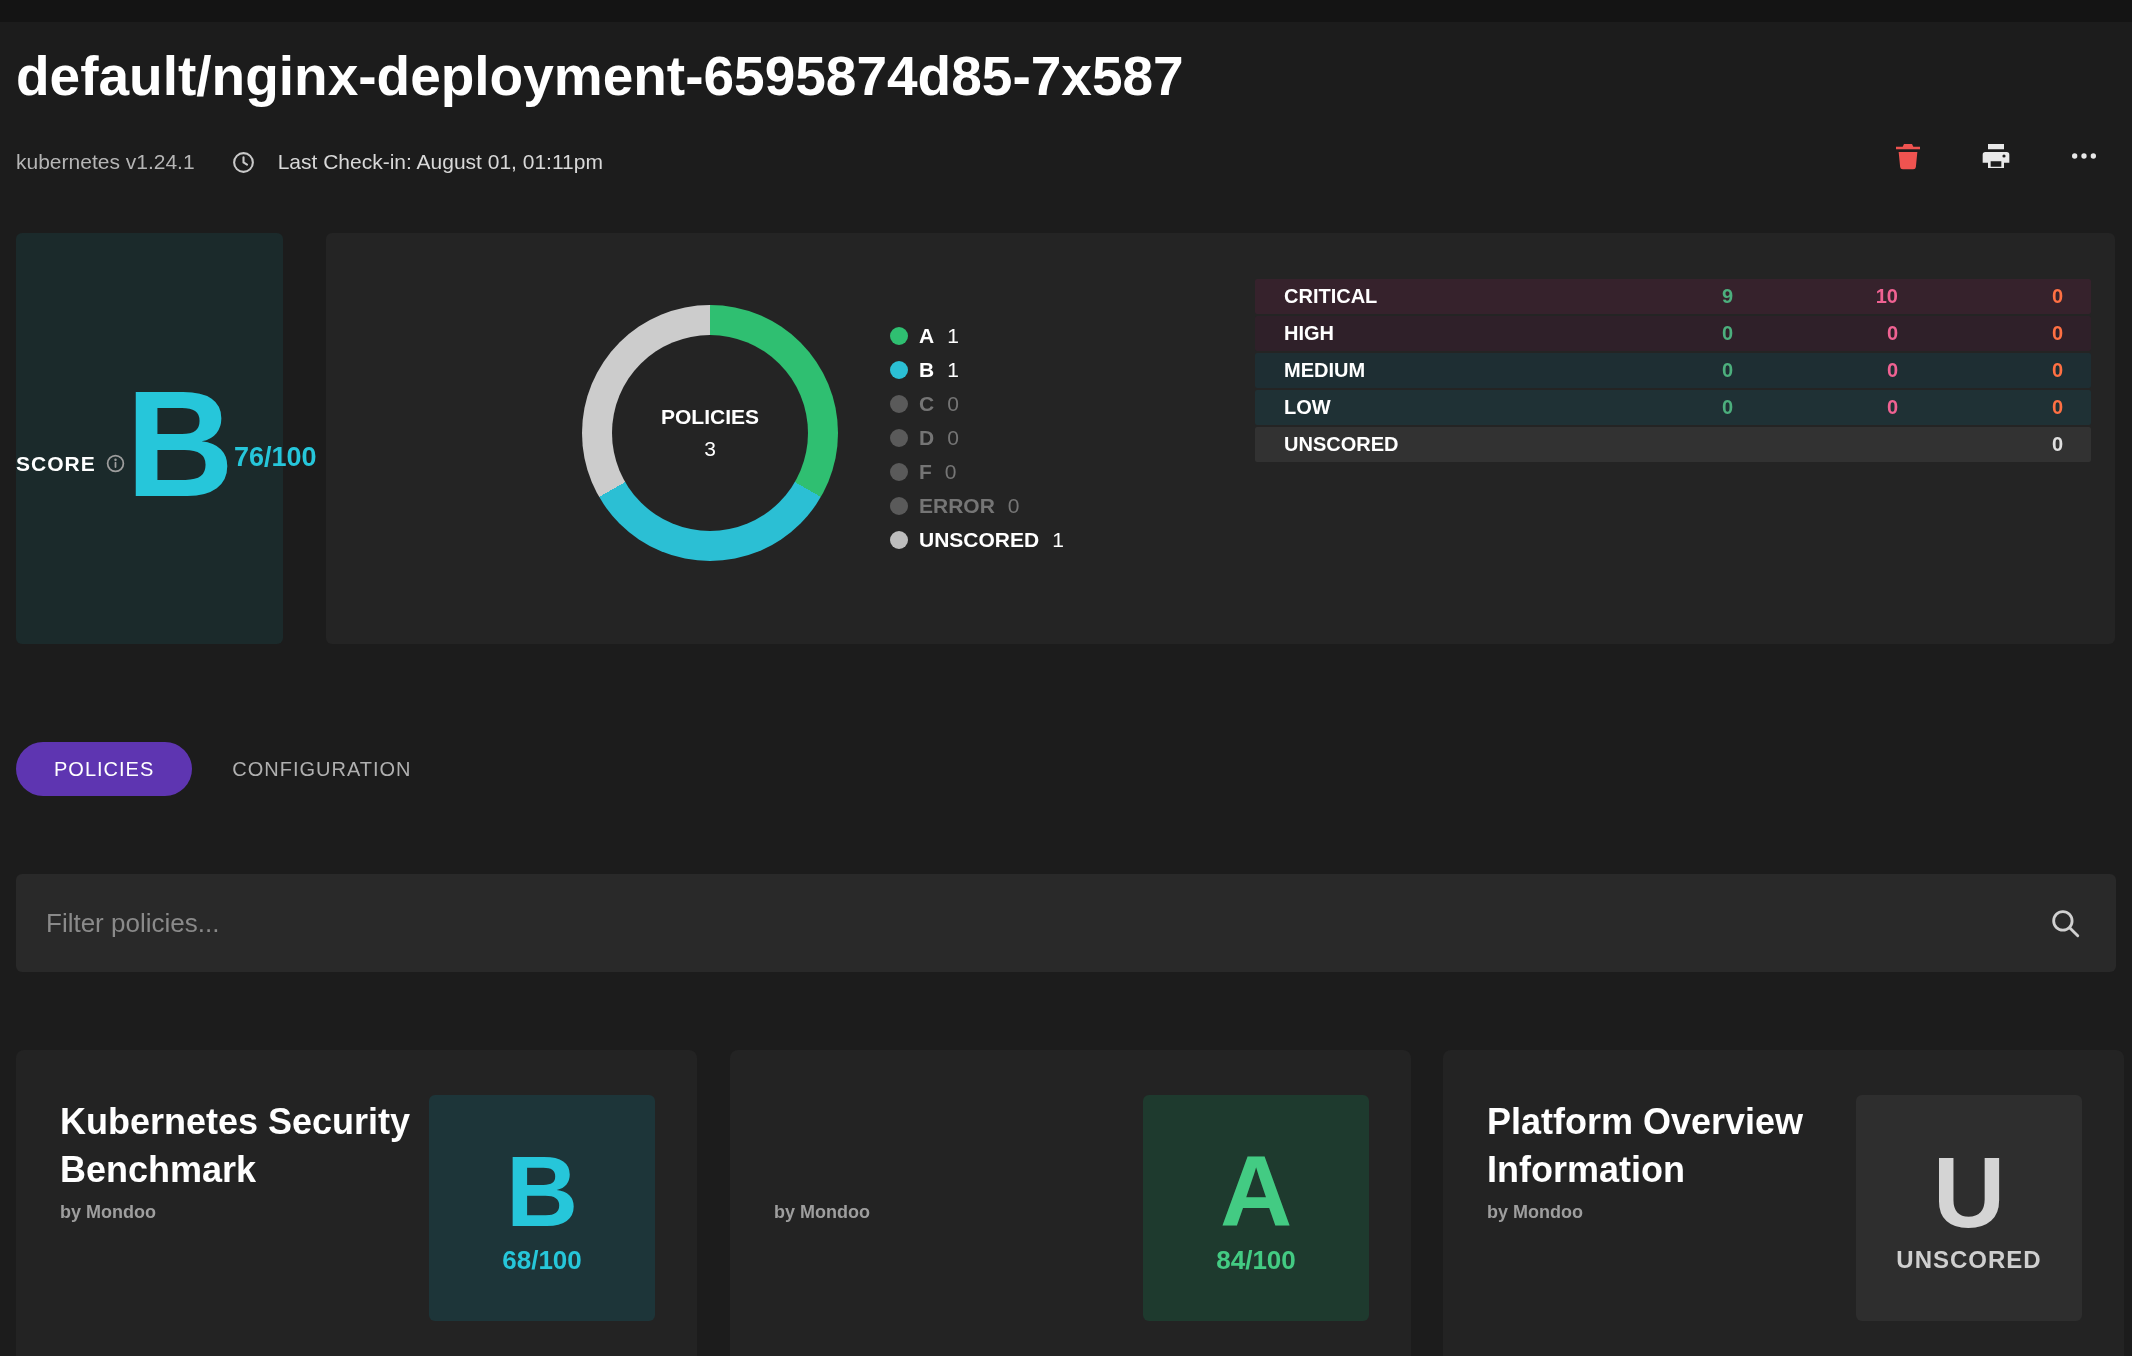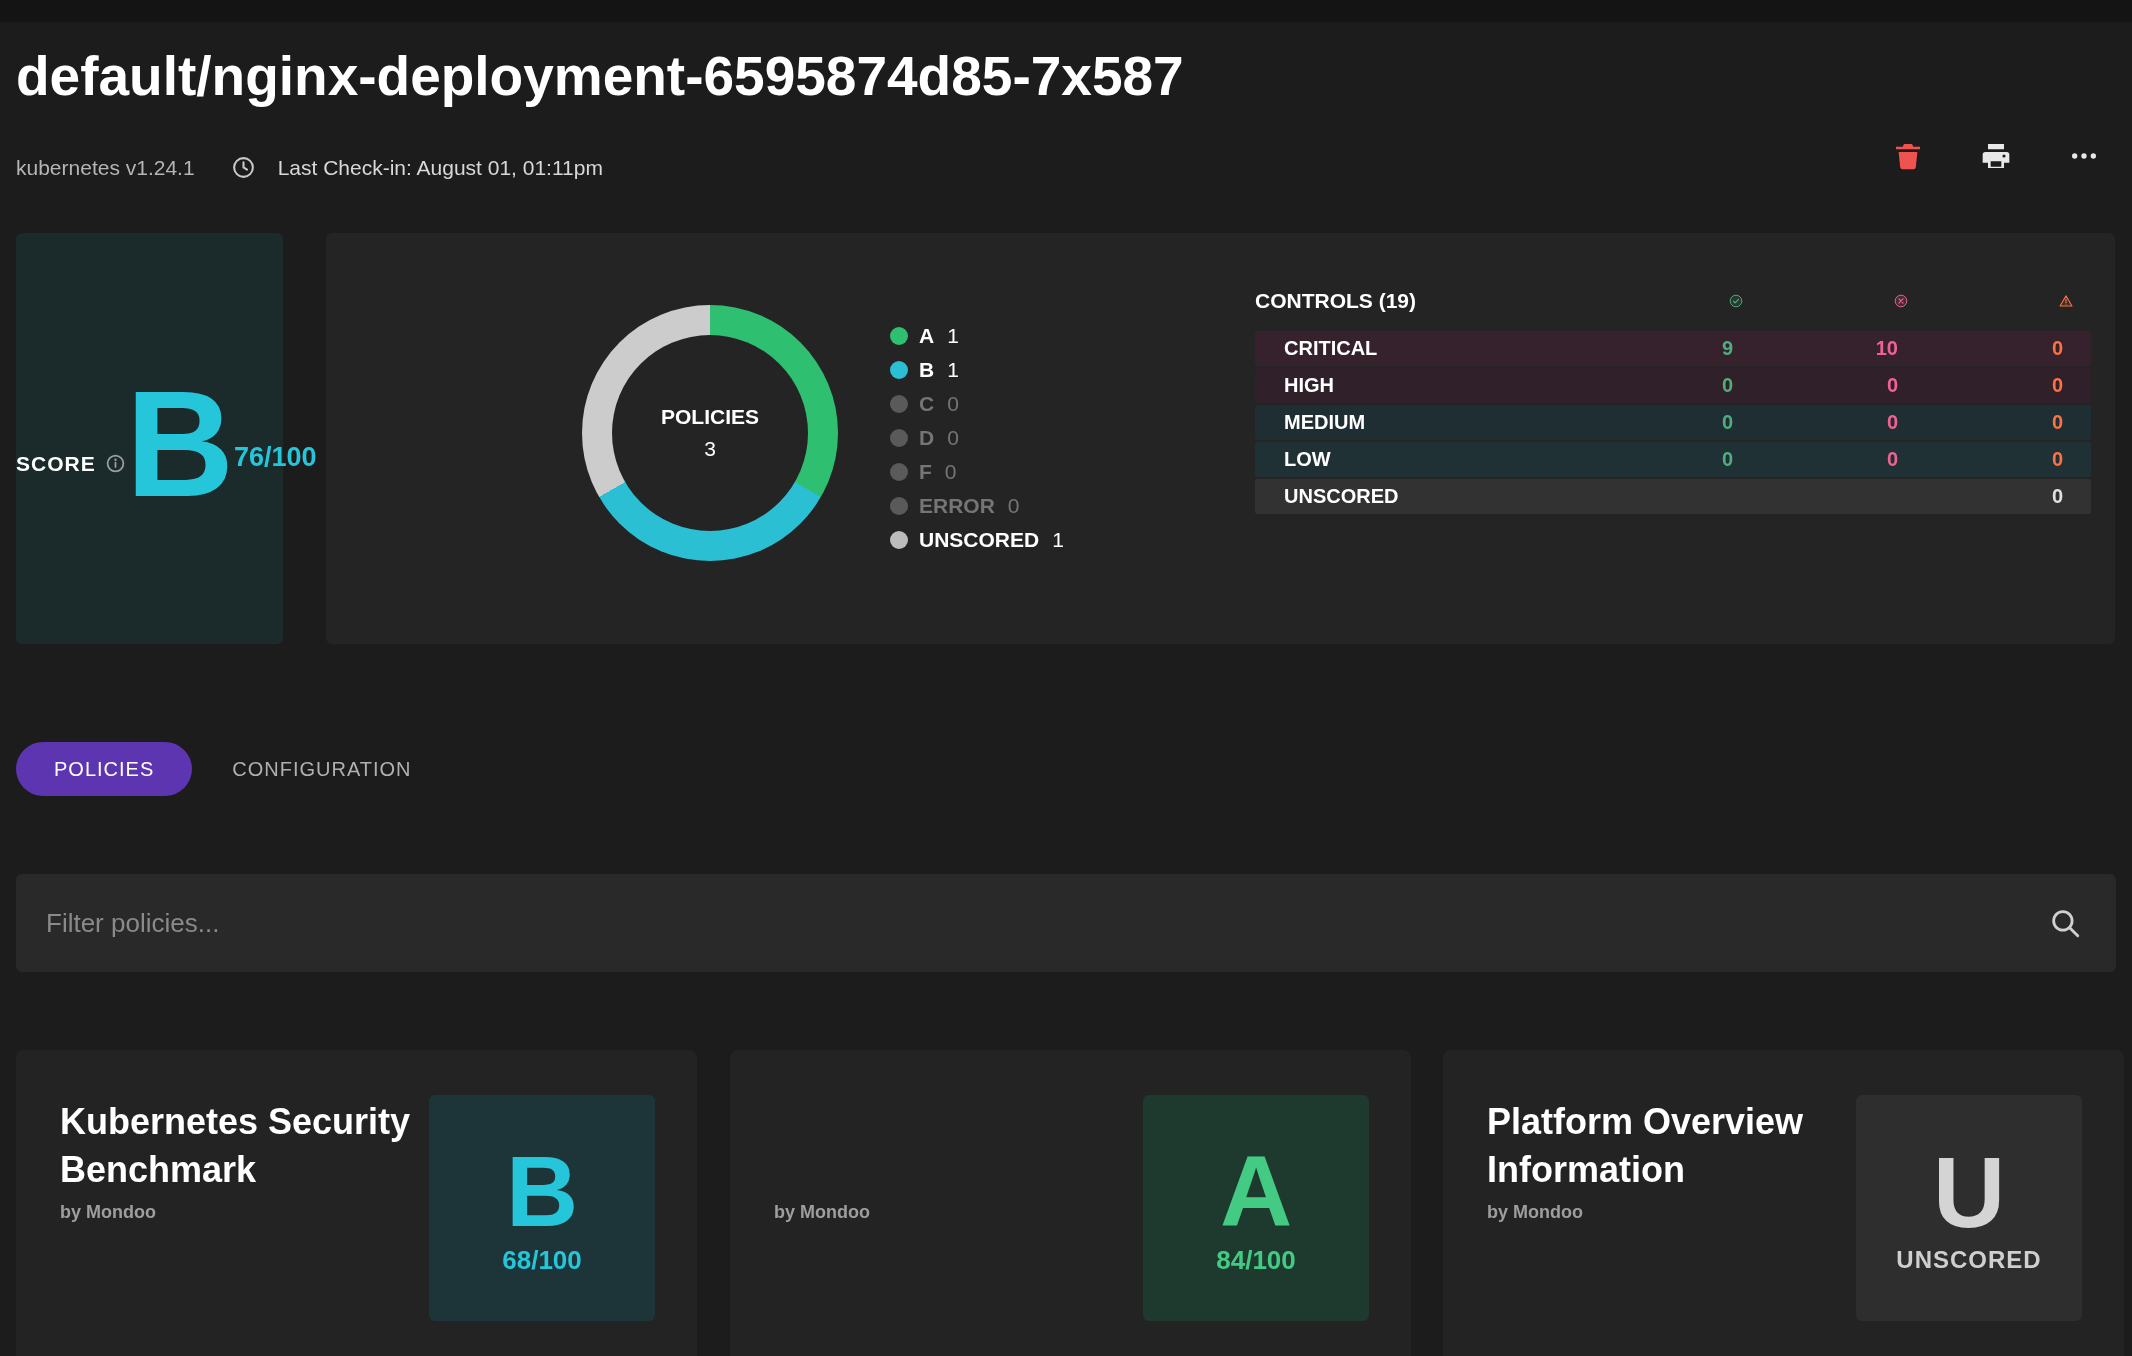--- a/index.html
+++ b/index.html
@@ -5,21 +5,21 @@
   * { margin:0; padding:0; box-sizing:border-box; }
   html,body { background:#141414; }
   .page {
     position:relative; width:2132px; height:1356px; overflow:hidden;
     background:#1c1c1c; color:#fff;
     font-family:"Liberation Sans","DejaVu Sans",sans-serif;
     margin-top:22px;
   }
   
   .page-title { position:absolute; left:16px; top:22px; font-size:55px; font-weight:700; color:#ffffff; }
-  .subheader { position:absolute; left:16px; top:122px; height:36px; display:flex; align-items:flex-end; gap:22px; }
+  .subheader { position:absolute; left:16px; top:122px; height:36px; display:flex; align-items:center; gap:22px; }
   .platform { color:#b5b5b5; font-size:21px; }
   .clock-icon { width:25px; height:25px; color:#c9c9c9; margin-left:14px; display:flex; }
   .checkin { color:#d8d8d8; font-size:21px; }
   .header-actions { position:absolute; right:30px; top:116px; display:flex; align-items:center; gap:52px; }
   .icon-btn { width:36px; height:36px; display:flex; align-items:center; justify-content:center; cursor:pointer; background:none; border:none; }
   .trash { color:#ef5350; } .printer { color:#e8e8e8; } .more { color:#e8e8e8; }
 
   
   .score-card {
     position:absolute; left:16px; top:211px; width:267px; height:411px;
@@ -183,42 +183,20 @@
         <span class="legend-count">0</span>
       </div>
       <div class="legend-item">
         <span class="legend-dot" style="background-color: rgb(189, 189, 189);"></span>
         <span class="legend-label">UNSCORED</span>
         <span class="legend-count">1</span>
       </div>
     </div>
 
     <div class="controls">
-      <div class="controls-header">
-        <span class="controls-title">CONTROLS (19)</span>
-        <span class="col-icon">
-          <svg viewBox="0 0 24 24" width="32" height="32">
-            <circle cx="12" cy="12" r="10" fill="rgba(76,175,125,0.15)" stroke="#4caf7d" stroke-width="1.6"></circle>
-            <path d="M7.8 12.4l2.7 2.7 5.7-6" fill="none" stroke="#4caf7d" stroke-width="2" stroke-linecap="round" stroke-linejoin="round"></path>
-          </svg>
-        </span>
-        <span class="col-icon">
-          <svg viewBox="0 0 24 24" width="32" height="32">
-            <circle cx="12" cy="12" r="10" fill="rgba(240,98,146,0.15)" stroke="#f06292" stroke-width="1.6"></circle>
-            <path d="M8.5 8.5l7 7M15.5 8.5l-7 7" stroke="#f06292" stroke-width="2" stroke-linecap="round"></path>
-          </svg>
-        </span>
-        <span class="col-icon">
-          <svg viewBox="0 0 24 24" width="32" height="32">
-            <path d="M12 3.2L22.2 20.5H1.8L12 3.2z" fill="rgba(255,112,67,0.12)" stroke="#ff7043" stroke-width="1.8" stroke-linejoin="round"></path>
-            <path d="M12 9.5v5" stroke="#ff7043" stroke-width="2" stroke-linecap="round"></path>
-            <circle cx="12" cy="17.3" r="1.1" fill="#ff7043"></circle>
-          </svg>
-        </span>
-      </div>
 
       <div class="ctrl-row sev-critical">
         <span class="ctrl-label">CRITICAL</span>
         <span class="ctrl-num num-pass">9</span>
         <span class="ctrl-num num-fail">10</span>
         <span class="ctrl-num num-error">0</span>
       </div>
       <div class="ctrl-row sev-high">
         <span class="ctrl-label">HIGH</span>
         <span class="ctrl-num num-pass">0</span>

